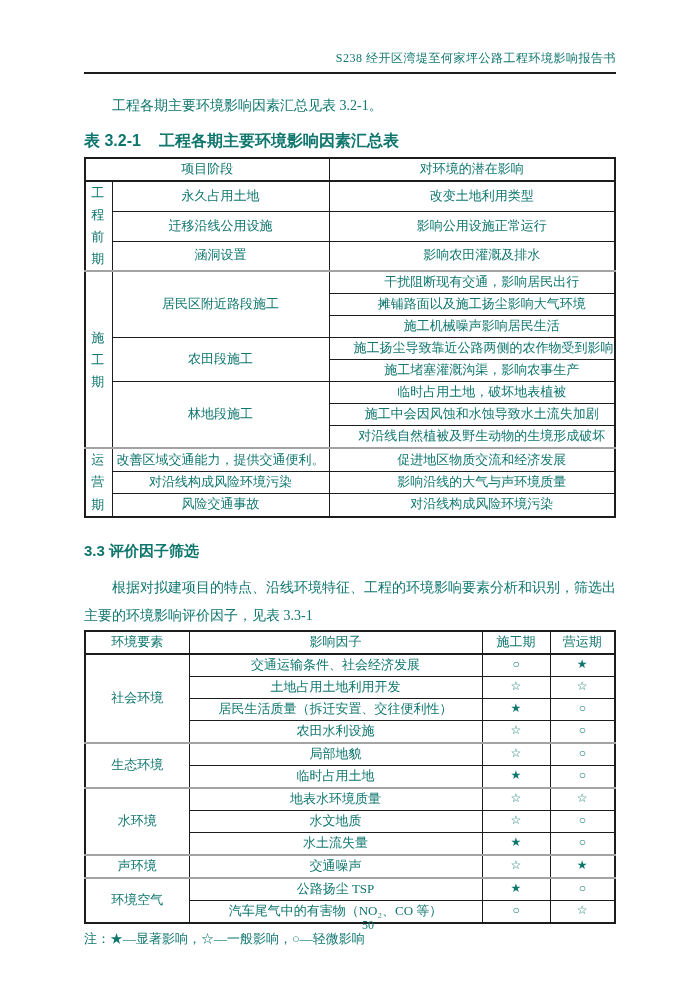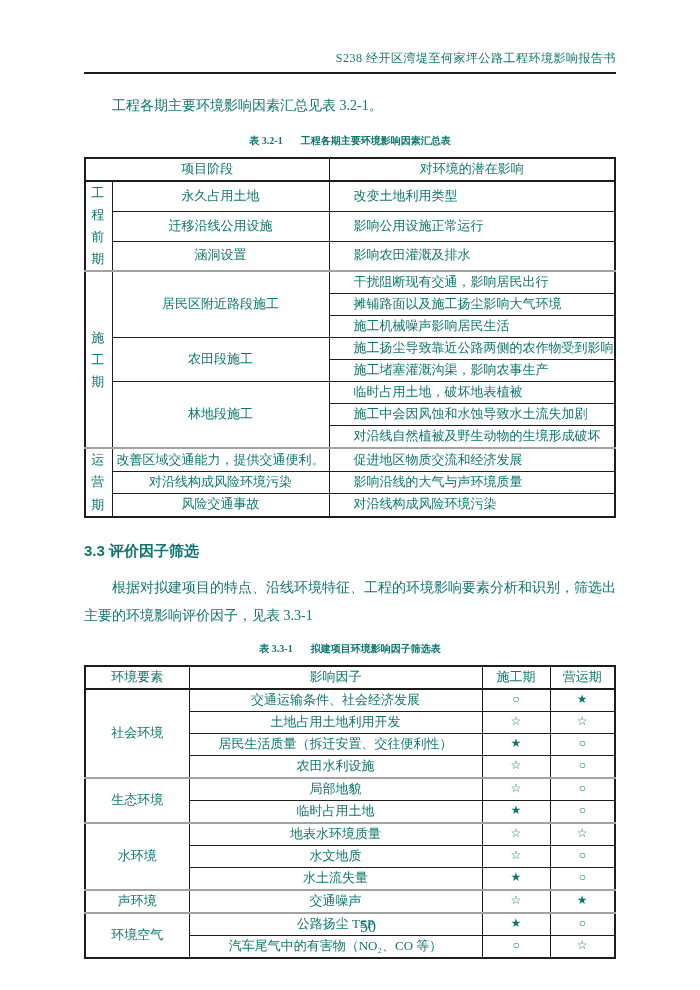--- a/index.html
+++ b/index.html
@@ -38,24 +38,23 @@
     margin:22px 0 0 0;
     font-family:"Liberation Sans","DejaVu Sans",sans-serif;
     font-weight:bold;
     font-size:15px;
     line-height:22px;
   }
 
   
   .table-caption {
     margin:11px 0 7px 0;
-    text-align:center;
-    font-family:Liberation Serif, serif;
+    font-family:Liberation Sans, sans-serif;
     font-weight:bold;
-    font-size:10px;
+    font-size:16px;
     line-height:19px;
   }
   .table-caption .cap-gap { display:inline-block; width:18px; }
 
   
   table.doc-table {
     width:532px;
     border-collapse:collapse;
     table-layout:fixed;
     font-size:13px;
@@ -68,21 +67,21 @@
     font-weight:normal;
     text-align:center;
     line-height:1.15;
     overflow:hidden;
     white-space:nowrap;
   }
   table.doc-table thead th { border-bottom:2px solid #1c1c1c; }
   table.doc-table tr.group-start td { border-top:2px solid #a3a3a3; }
 
   
-  #table-1 td.impact { text-align:left; padding-left:24px; }
+  #table-1 td.impact { text-align:center; padding-left:24px; }
   #table-1 td.phase { padding:0; }
   .vtext {
     width:15px;
     margin:0 auto;
     word-break:break-all;
     line-height:1.7;
     white-space:normal;
     text-align:left;
   }
 
@@ -93,21 +92,21 @@
   .note {
     margin-top:6px;
     font-size:13px;
     line-height:18px;
   }
   .page-number {
     position:absolute;
     left:0; right:0;
     top:918px;
     text-align:center;
-    font-size:16px;
+    font-size:12px;
     margin-left:36px;
   }
 </style>
 </head>
 <body>
 
 <div class="page">
   <div class="content">
 
     <div class="doc-header">
@@ -195,23 +194,20 @@
           <td>风险交通事故</td>
           <td class="impact">对沿线构成风险环境污染</td>
         </tr>
       </tbody>
     </table>
 
     <div class="section-heading">3.3 评价因子筛选</div>
 
     <p class="para" style="margin-top:12px;">根据对拟建项目的特点、沿线环境特征、工程的环境影响要素分析和识别，筛选出主要的环境影响评价因子，见表 3.3-1</p>
 
-    <div class="table-caption" style="margin-top:9px;">
-      <span>表 3.3-1</span><span class="cap-gap"></span><span>拟建项目环境影响因子筛选表</span>
-    </div>
 
     <table class="doc-table" id="table-2">
       <colgroup>
           <col style="width:104px">
           <col style="width:293px">
           <col style="width:68px">
           <col style="width:65px">
         </colgroup>
       <thead>
         <tr>
@@ -287,16 +283,17 @@
           <td class="mark">○</td>
         </tr>
         <tr>
           <td>汽车尾气中的有害物（NO₂、CO 等）</td>
           <td class="mark">○</td>
           <td class="mark">☆</td>
         </tr>
       </tbody>
     </table>
 
+    <div class="note">注：★—显著影响，☆—一般影响，○—轻微影响</div>
   </div>
 
   <div class="page-number">50</div>
 </div>
 
 </body></html>

